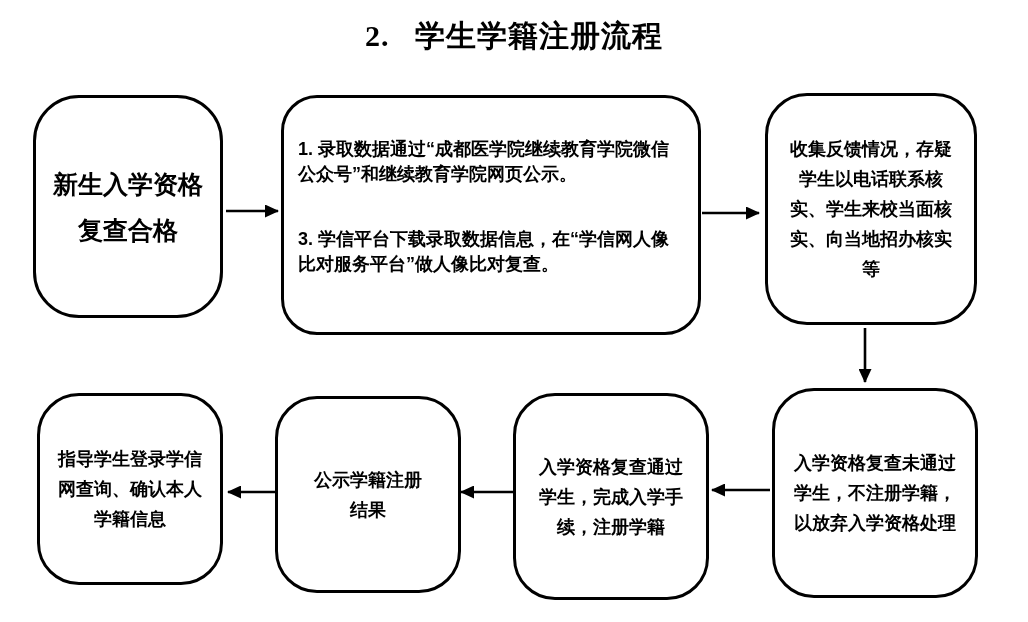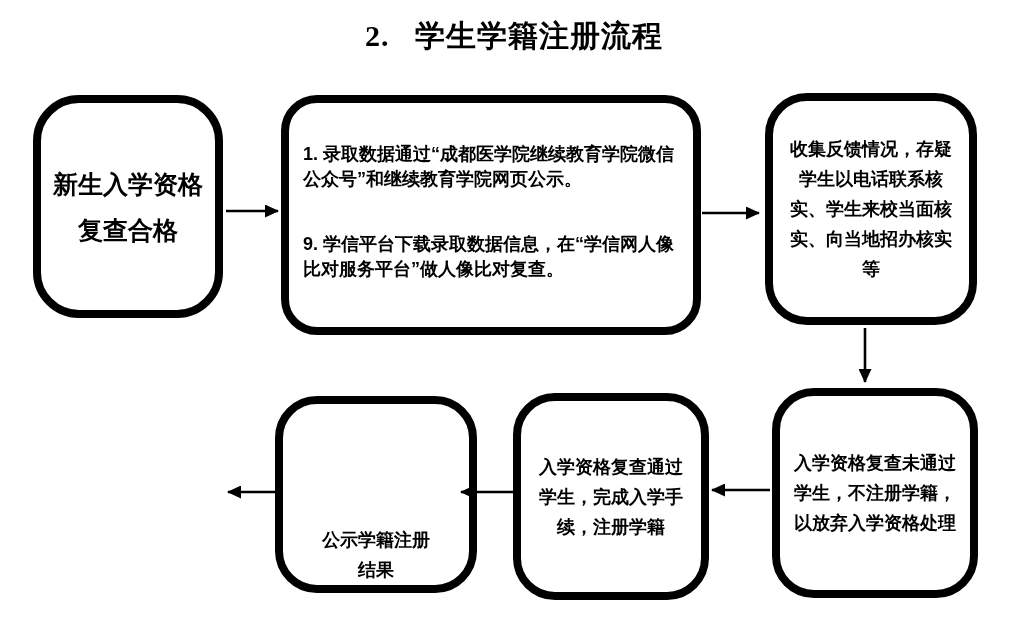--- a/index.html
+++ b/index.html
@@ -20,42 +20,42 @@
     text-align: center;
     font-family: "Liberation Serif", serif;
     font-weight: bold;
     font-size: 30px;
     white-space: pre;
     letter-spacing: 1px;
   }
   .node {
     position: absolute;
     box-sizing: border-box;
-    border: 8px solid #000000;
+    border: 3px solid #000000;
     border-radius: 42px;
     background: #ffffff;
     display: flex;
     align-items: center;
     justify-content: center;
     text-align: center;
     font-weight: bold;
     white-space: pre-line;
     font-size: 18px;
     line-height: 30px;
   }
   #node-start    { left: 33px;  top: 95px;  width: 190px; height: 223px; font-size: 25px; line-height: 46px; border-radius: 46px; }
   #node-steps    { left: 281px; top: 95px;  width: 420px; height: 240px; border-radius: 36px;
                    display: block; text-align: left; padding: 14px 12px 10px 14px;
                    font-size: 18px; line-height: 25px; }
   #node-steps p  { margin: 0 0 15px 0; white-space: pre-line; }
   #node-steps p:last-child { margin-bottom: 0; }
   #node-collect  { left: 765px; top: 93px;  width: 212px; height: 232px; align-items: center; }
   #node-failed   { left: 772px; top: 388px; width: 206px; height: 210px; }
   #node-passed   { left: 513px; top: 393px; width: 196px; height: 207px; }
-  #node-announce { left: 275px; top: 396px; width: 202px; height: 197px; align-items: flex-end; }
+  #node-announce { left: 275px; top: 396px; width: 186px; height: 197px; }
   #node-guide    { left: 37px;  top: 393px; width: 186px; height: 192px; }
   .arrows {
     position: absolute;
     left: 0; top: 0;
     width: 1028px; height: 622px;
     pointer-events: none;
   }
   .arrows line { stroke: #000000; stroke-width: 2.6; }
 </style>
 </head>
@@ -66,21 +66,21 @@
   <div class="page-title">2.   学生学籍注册流程</div>
 
   <div class="node" id="node-start">
     <span>新生入学资格
 复查合格</span>
   </div>
 
   <div class="node" id="node-steps">
     <p>1. 录取数据通过“成都医学院继续教育学院微信
 公众号”和继续教育学院网页公示。</p>
-    <p>9. 学信平台下载录取数据信息，在“学信网人像
+    <p>3. 学信平台下载录取数据信息，在“学信网人像
 比对服务平台”做人像比对复查。</p>
   </div>
 
   <div class="node" id="node-collect">
     <span>收集反馈情况，存疑
 学生以电话联系核
 实、学生来校当面核
 实、向当地招办核实
 等</span>
   </div>
@@ -95,20 +95,25 @@
     <span>入学资格复查通过
 学生，完成入学手
 续，注册学籍</span>
   </div>
 
   <div class="node" id="node-announce">
     <span>公示学籍注册
 结果</span>
   </div>
 
+  <div class="node" id="node-guide">
+    <span>指导学生登录学信
+网查询、确认本人
+学籍信息</span>
+  </div>
 
   <svg class="arrows" viewBox="0 0 1028 622" xmlns="http://www.w3.org/2000/svg">
     <defs>
       <marker id="ah" markerUnits="userSpaceOnUse" markerWidth="15" markerHeight="13" refX="13" refY="6.5" orient="auto">
         <polygon points="0,0 14,6.5 0,13" fill="#000000"></polygon>
       </marker>
     </defs>
     <line x1="226" y1="211" x2="278" y2="211" marker-end="url(#ah)"></line>
     <line x1="702" y1="213" x2="759" y2="213" marker-end="url(#ah)"></line>
     <line x1="865" y1="328" x2="865" y2="382" marker-end="url(#ah)"></line>

